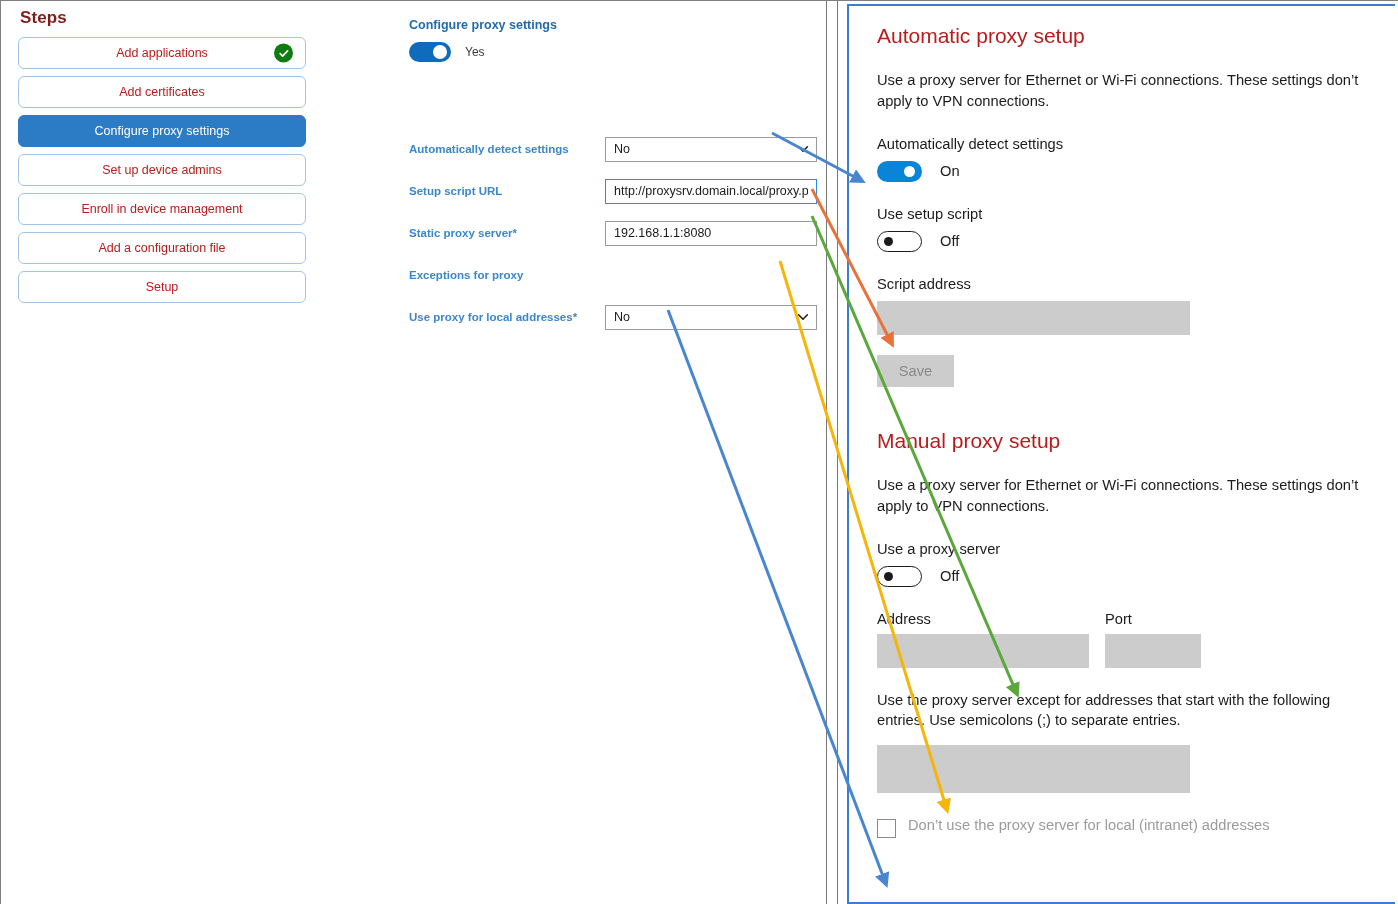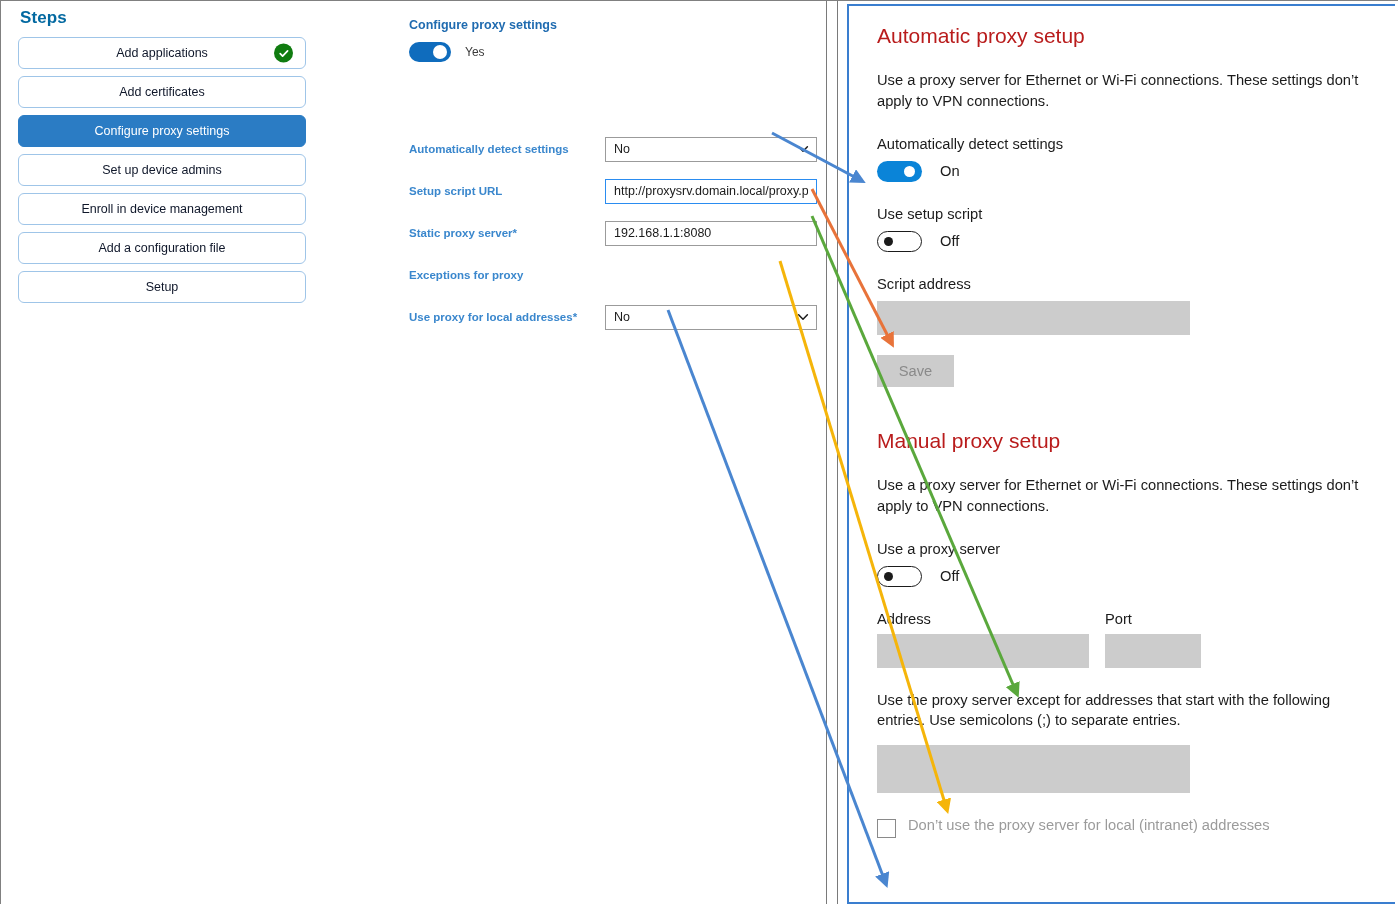--- a/index.html
+++ b/index.html
@@ -47,32 +47,32 @@
 
   
   .steps-panel {
     position: absolute;
     left: 18px; top: 8px;
     width: 288px;
   }
   .steps-title {
     font-size: 17px;
     font-weight: bold;
-    color: #0369a1;
+    color: #7f1d1d;
     letter-spacing: .1px;
     margin: 0 0 9px 2px;
   }
   .step-btn {
     box-sizing: border-box;
     height: 32px;
     margin-bottom: 7px;
     border: 1px solid #9fc5e8;
     border-radius: 6px;
     background: #ffffff;
-    color: #0f172a;
+    color: #b91c1c;
     font-size: 12.5px;
     display: flex;
     align-items: center;
     justify-content: center;
     position: relative;
     cursor: pointer;
   }
   .step-btn.active {
     background: #2b7cc4;
     border-color: #2b7cc4;

